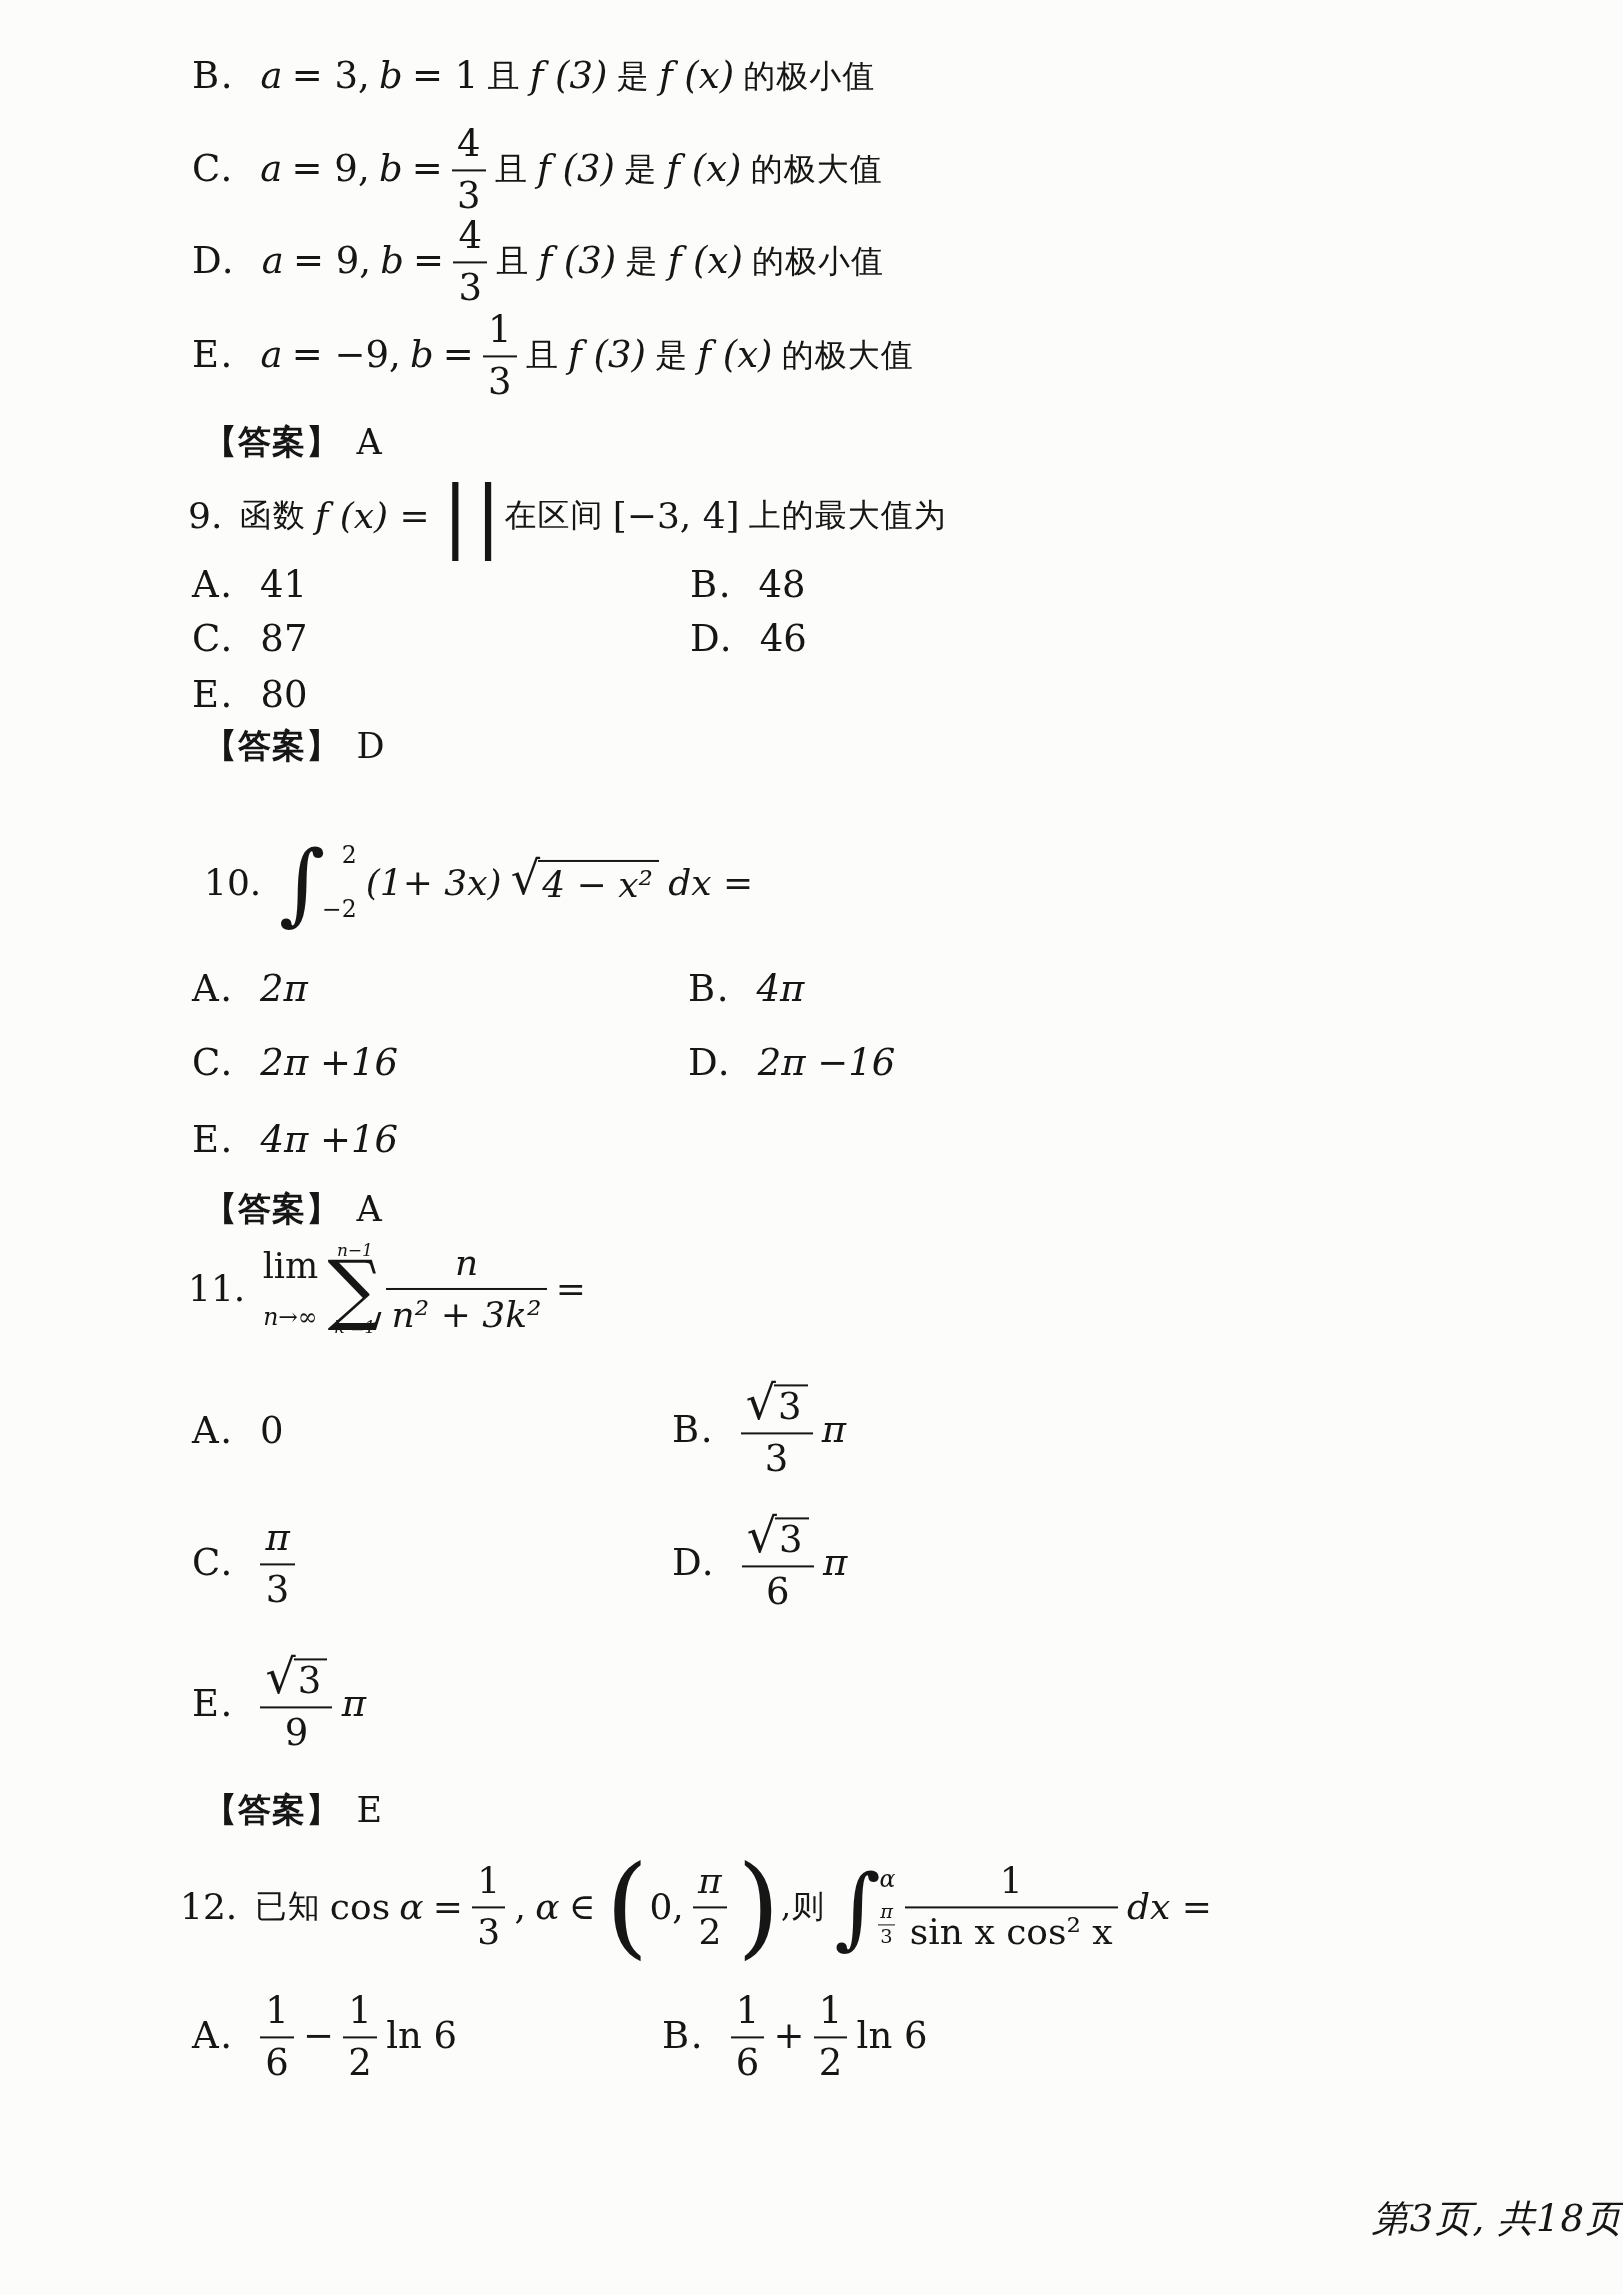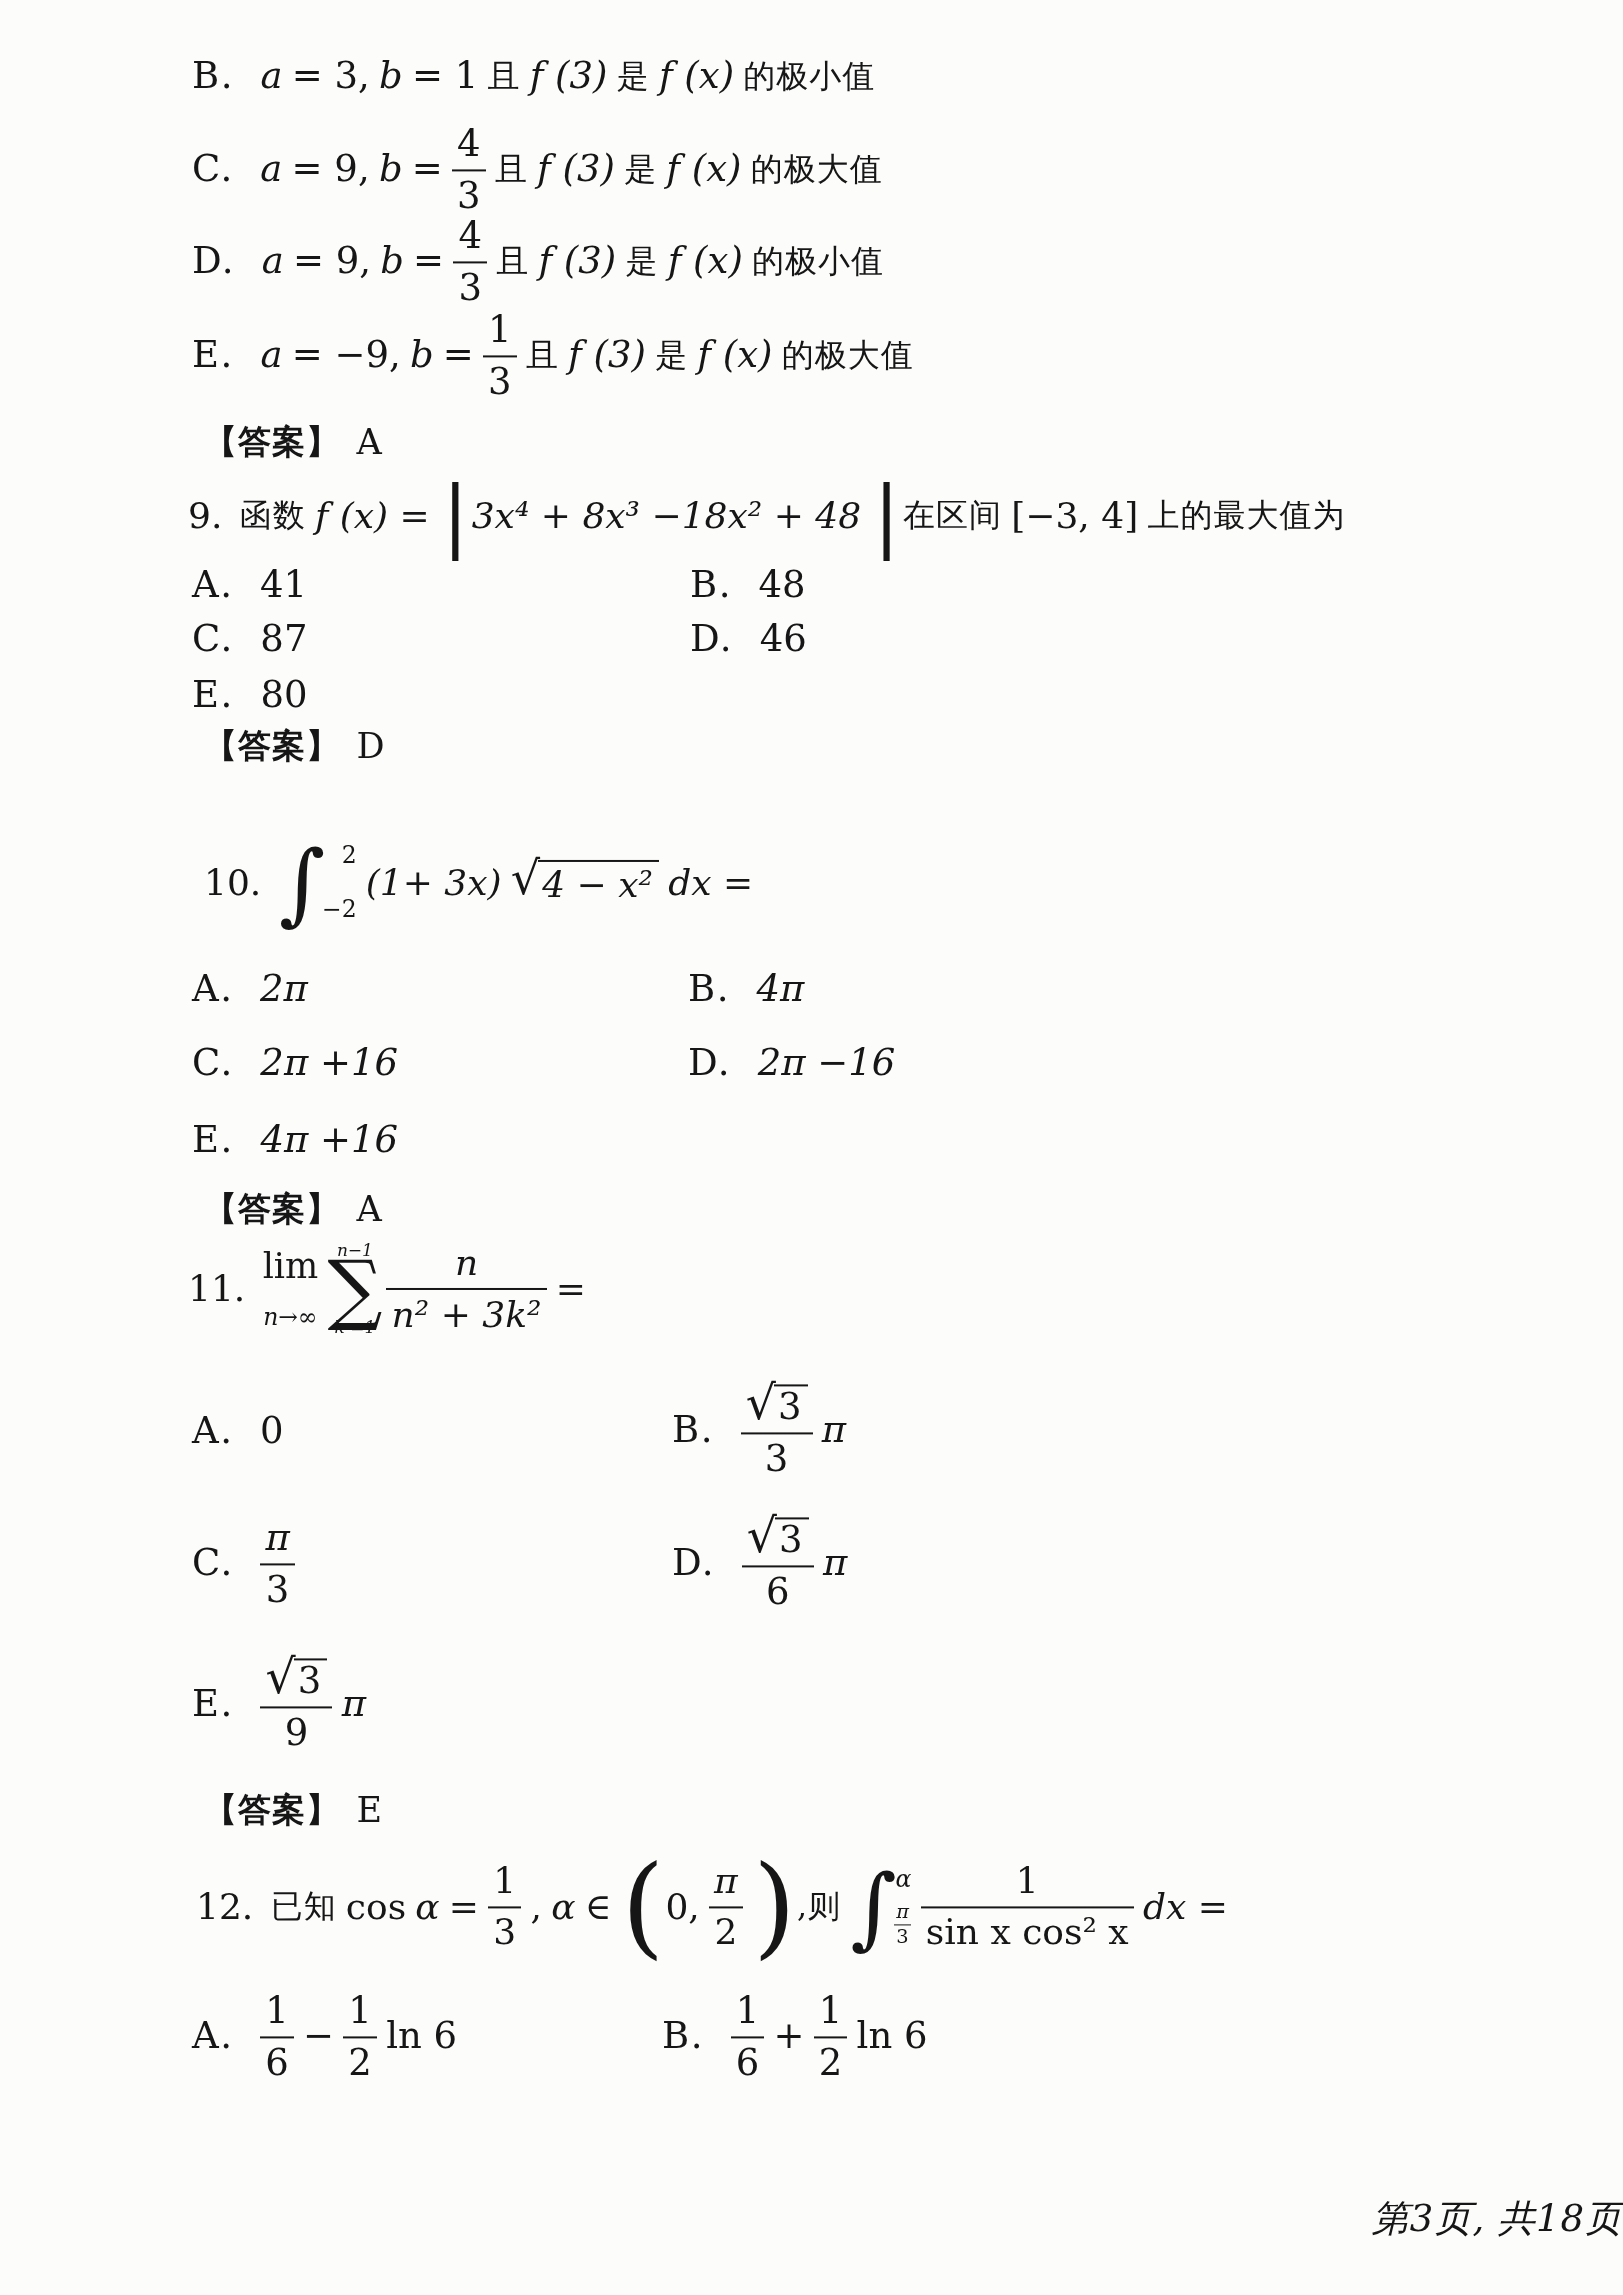--- a/index.html
+++ b/index.html
@@ -141,21 +141,20 @@
       <span class="ansletter">A</span>
     </div>
   </section>
 
   <section>
     <div class="row stem" style="top:516px;left:188px">
       <span class="qno">9.</span>
       <span class="cjk">函数</span>
       <span class="mi">f (x) =</span>
       <span class="tallbar">|</span>
-      <span class="mi">3x⁴ + 8x³ −18x² + 48</span>
       <span class="tallbar">|</span>
       <span class="cjk">在区间</span>
       <span class="mn">[−3, 4]</span>
       <span class="cjk">上的最大值为</span>
     </div>
 
     <div class="row opt" style="top:585px;left:192px">
       <span class="lbl">A.</span>
       <span class="mn">41</span>
     </div>
@@ -297,21 +296,21 @@
       <span class="mi">π</span>
     </div>
 
     <div class="row ans" style="top:1810px;left:204px">
       <span class="ansbox">【答案】</span>
       <span class="ansletter">E</span>
     </div>
   </section>
 
   <section>
-    <div class="row stem" style="top:1907px;left:196px">
+    <div class="row stem" style="top:1907px;left:180px">
       <span class="qno">12.</span>
       <span class="cjk">已知</span>
       <span class="mn">cos</span>
       <span class="mi">α</span>
       <span class="mn">=</span>
       <span class="frac">
         <span class="num">1</span>
         <span class="den">3</span>
       </span>
       <span class="mn">,</span>

